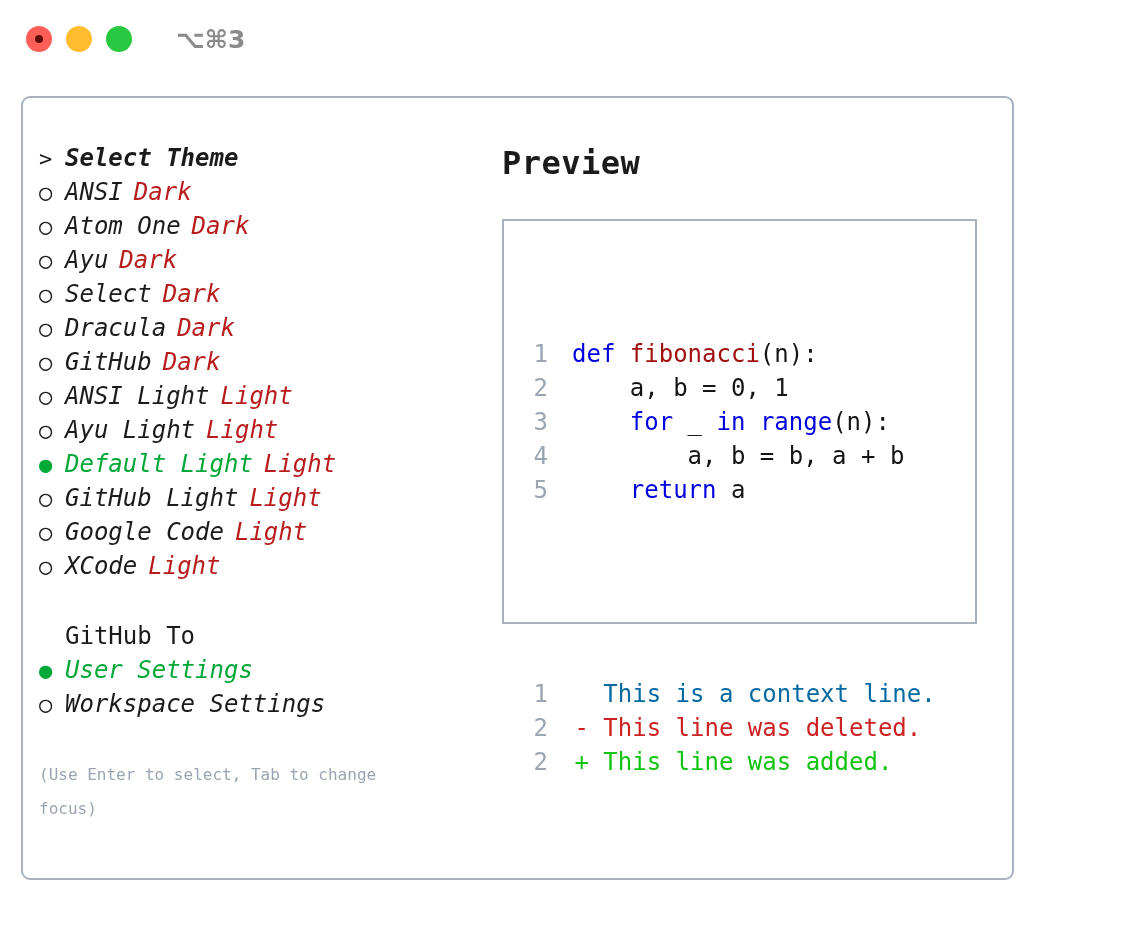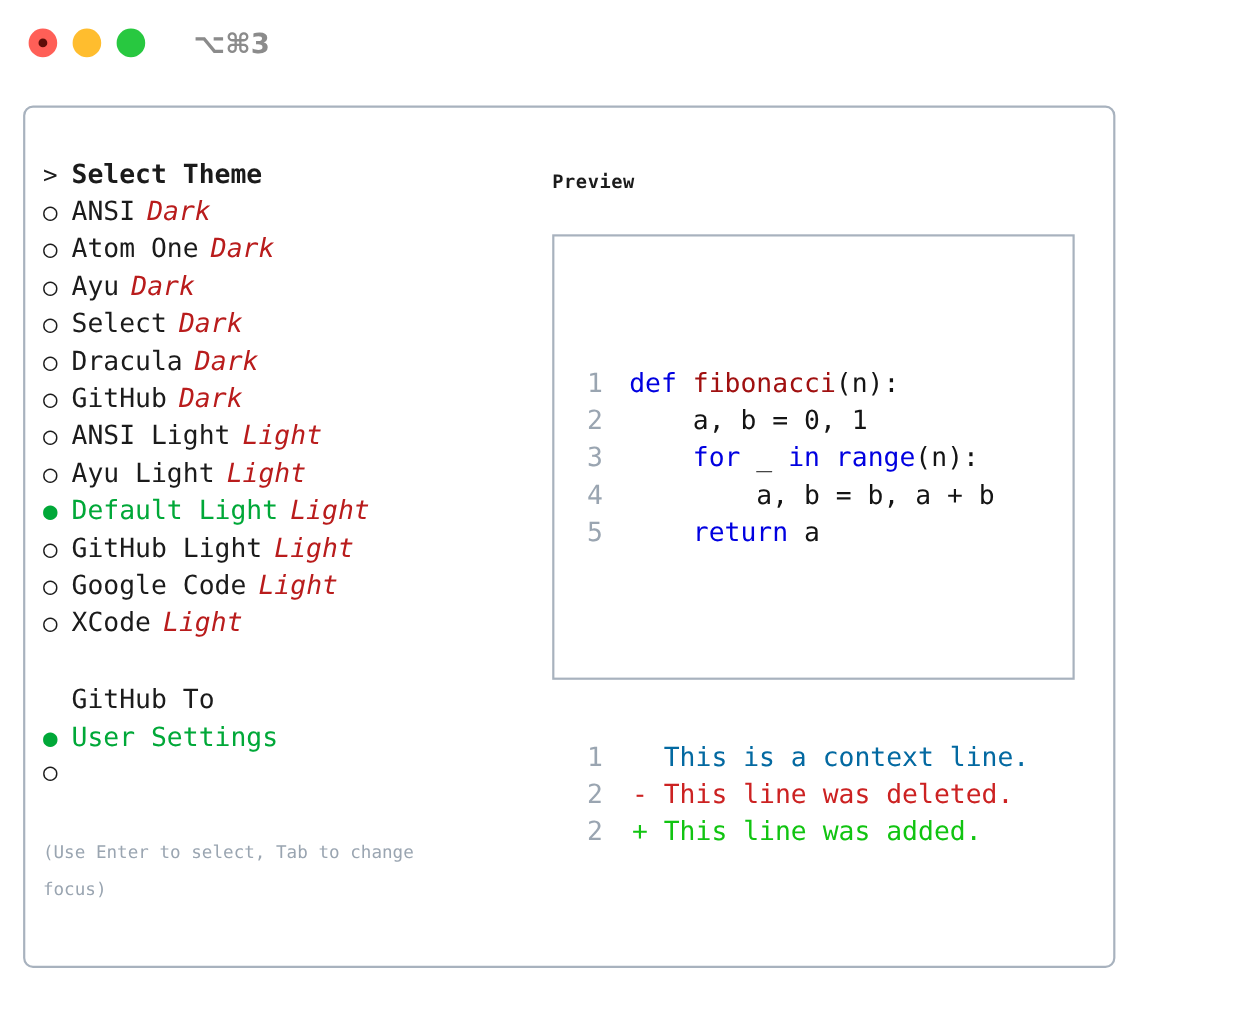--- a/index.html
+++ b/index.html
@@ -102,21 +102,21 @@
     white-space: pre;
   }
   .marker {
     display: inline-block;
     width: 26px;
     flex: 0 0 26px;
     color: #1b1b1b;
     font-size: 22px;
   }
   .marker.filled { color: #00a838; }
-  .label { color: #1b1b1b; }
+  .label { color: #1b1b1b; font-style: italic; }
   .label.selected { color: #00a838; }
   .label.bold { font-weight: 700; }
   .category {
     color: #b91c1c;
     margin-left: 11px;
     font-style: italic;
   }
 
   .section-header {
     height: 34px;
@@ -138,25 +138,24 @@
   }
 
   
   .right-col {
     position: absolute;
     left: 479px;
     top: 46px;
     width: 490px;
   }
   .preview-title {
-    font-size: 17px;
+    font-size: 32px;
     font-weight: 700;
     color: #1b1b1b;
     letter-spacing: 0.5px;
-    margin-top: 12px;
   }
   .preview-box {
     margin-top: 37px;
     width: 475px;
     height: 405px;
     border: 2px solid #a8b2be;
     box-sizing: border-box;
     background: #ffffff;
     position: relative;
   }
@@ -225,21 +224,21 @@
             <div class="row"><span class="marker">○</span><span class="label">Google Code</span><span class="category">Light</span></div>
             <div class="row"><span class="marker">○</span><span class="label">XCode</span><span class="category">Light</span></div>
           </div>
 
         <div class="spacer-lg"></div>
 
         <div class="section-header">GitHub To</div>
 
         <div id="apply-list">
             <div class="row"><span class="marker filled">●</span><span class="label selected">User Settings</span></div>
-            <div class="row"><span class="marker">○</span></div>
+            <div class="row"><span class="marker">○</span><span class="label">Workspace Settings</span></div>
           </div>
 
         <div class="hint">(Use Enter to select, Tab to change focus)</div>
       </div>
 
       <div class="right-col">
         <div class="preview-title">Preview</div>
 
         <div class="preview-box">
           <div class="code">

